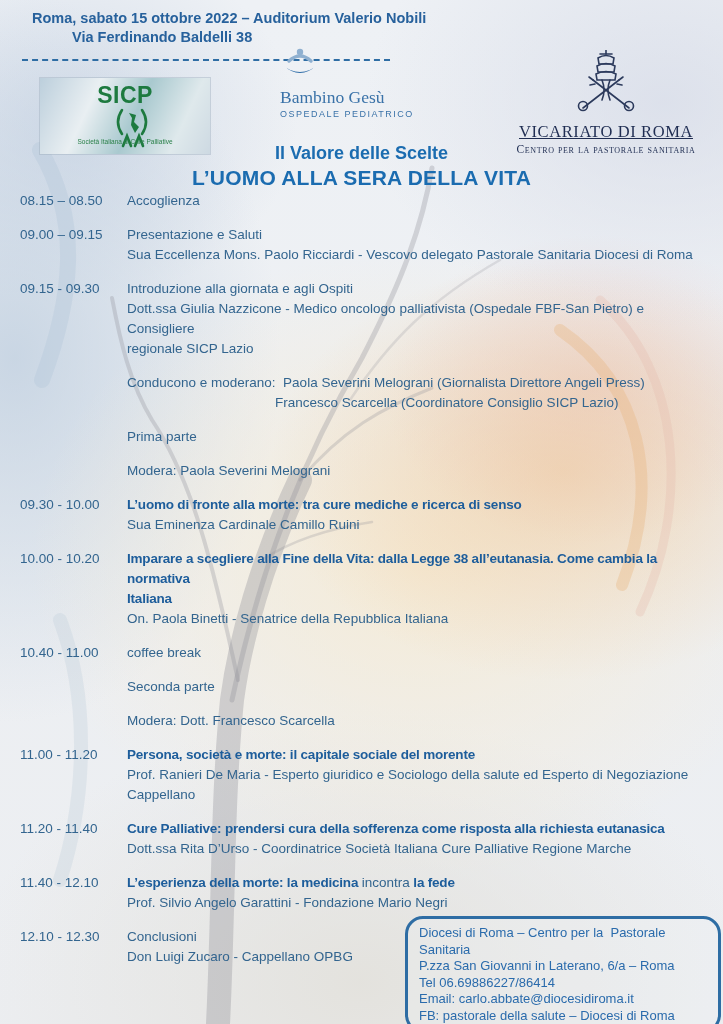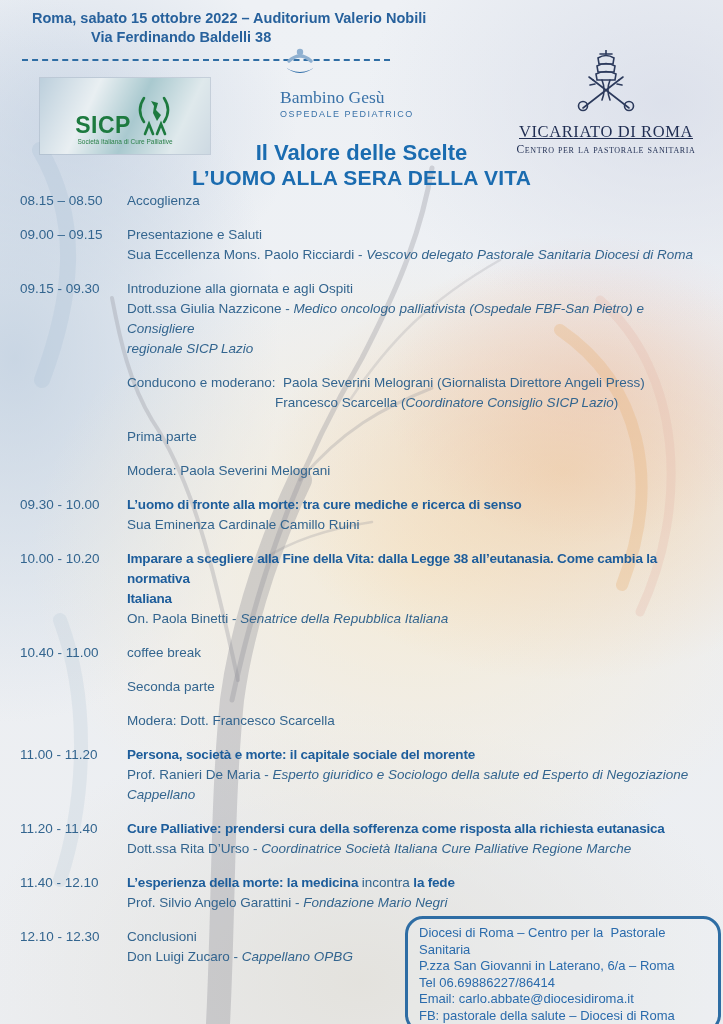--- a/index.html
+++ b/index.html
@@ -14,51 +14,51 @@
       radial-gradient(300px 240px at 10% 12%, rgba(203,214,229,.80), rgba(203,214,229,0) 75%),
       radial-gradient(400px 300px at 92% 10%, rgba(213,218,231,.70), rgba(213,218,231,0) 75%),
       radial-gradient(520px 360px at 50% 96%, rgba(226,224,218,.85), rgba(226,224,218,0) 75%),
       linear-gradient(#eef1f5,#ecEEf1);
   }
   .art{position:absolute;inset:0;z-index:0;pointer-events:none;}
   .layer{position:absolute;inset:0;z-index:1;}
 
   .hdr{position:absolute;left:0;top:9px;width:610px;color:#27619c;font-weight:bold;font-size:14.5px;line-height:19px;}
   .hdr .l1{padding-left:32px;}
-  .hdr .l2{padding-left:91px;}
+  .hdr .l2{padding-left:72px;}
   .divider{position:absolute;left:22px;top:59px;width:368px;border-top:2px dashed #2e6da4;}
 
   .sicp{position:absolute;left:40px;top:78px;width:170px;height:76px;
     background:linear-gradient(115deg,#bccfdc 0%,#e9eff2 30%,#a9c9cf 55%,#dfe9ec 80%,#cdd9e2 100%);
     box-shadow:0 0 0 1px rgba(160,175,190,.45);display:flex;align-items:center;justify-content:center;}
-  .sicp-inner{display:flex;align-items:flex-end;gap:2px;}
+  .sicp-inner{display:flex;align-items:flex-end;gap:2px;flex-direction:column;}
   .sicp-name{color:#1d7a3f;font-weight:bold;font-size:23px;letter-spacing:.5px;line-height:22px;}
   .sicp-tag{position:absolute;left:0;right:0;bottom:9px;text-align:center;color:#2a8049;font-size:6.5px;}
 
   .bg-logo{position:absolute;left:280px;top:47px;width:165px;color:#3a72a8;}
   .bg-name{font-family:"Liberation Serif","DejaVu Serif",serif;font-size:17.5px;margin-top:2px;}
   .bg-sub{font-size:9px;letter-spacing:1.5px;margin-top:1px;}
 
   .vic{position:absolute;left:492px;top:50px;width:228px;text-align:center;color:#1f2d52;}
   .vic-name{font-family:"Liberation Serif","DejaVu Serif",serif;font-size:16.5px;letter-spacing:.6px;margin-top:6px;text-decoration:underline;}
   .vic-sub{font-family:"Liberation Serif","DejaVu Serif",serif;font-variant:small-caps;font-size:11.5px;letter-spacing:.6px;margin-top:1px;}
 
   .titles{position:absolute;left:0;top:141px;width:723px;text-align:center;color:#1b6cb0;font-weight:bold;}
-  .t1{font-size:22px;line-height:24px;}
+  .t1{font-size:18px;line-height:24px;}
   .t2{font-size:21px;line-height:26px;letter-spacing:.2px;}
 
   .schedule{position:absolute;left:0;top:191px;width:723px;}
   .entry{display:flex;margin-bottom:14px;}
   .time{width:107px;padding-left:20px;flex:0 0 auto;color:#33658f;font-size:13.5px;line-height:20px;}
   .content{flex:1 1 auto;padding-right:14px;max-width:578px;}
   .line{font-size:13.5px;line-height:20px;color:#33658f;white-space:pre-wrap;}
   .line.indent{padding-left:148px;}
   .seg-r{color:#33658f;}
   .seg-b{color:#1d5d9b;font-weight:bold;letter-spacing:-0.2px;}
-  .seg-i{color:#33658f;font-style:italic;text-align:center;}
+  .seg-i{color:#33658f;text-align:center;}
 
   .infobox{position:absolute;left:405px;top:916px;width:288px;border:3px solid #2e6da4;border-radius:18px;
     padding:6px 11px;background:rgba(240,243,246,.25);}
   .infobox .iline{font-size:13px;line-height:16.5px;color:#2a6bac;white-space:pre-wrap;}
 </style>
 </head>
 <body>
 
 <div class="page">
 

